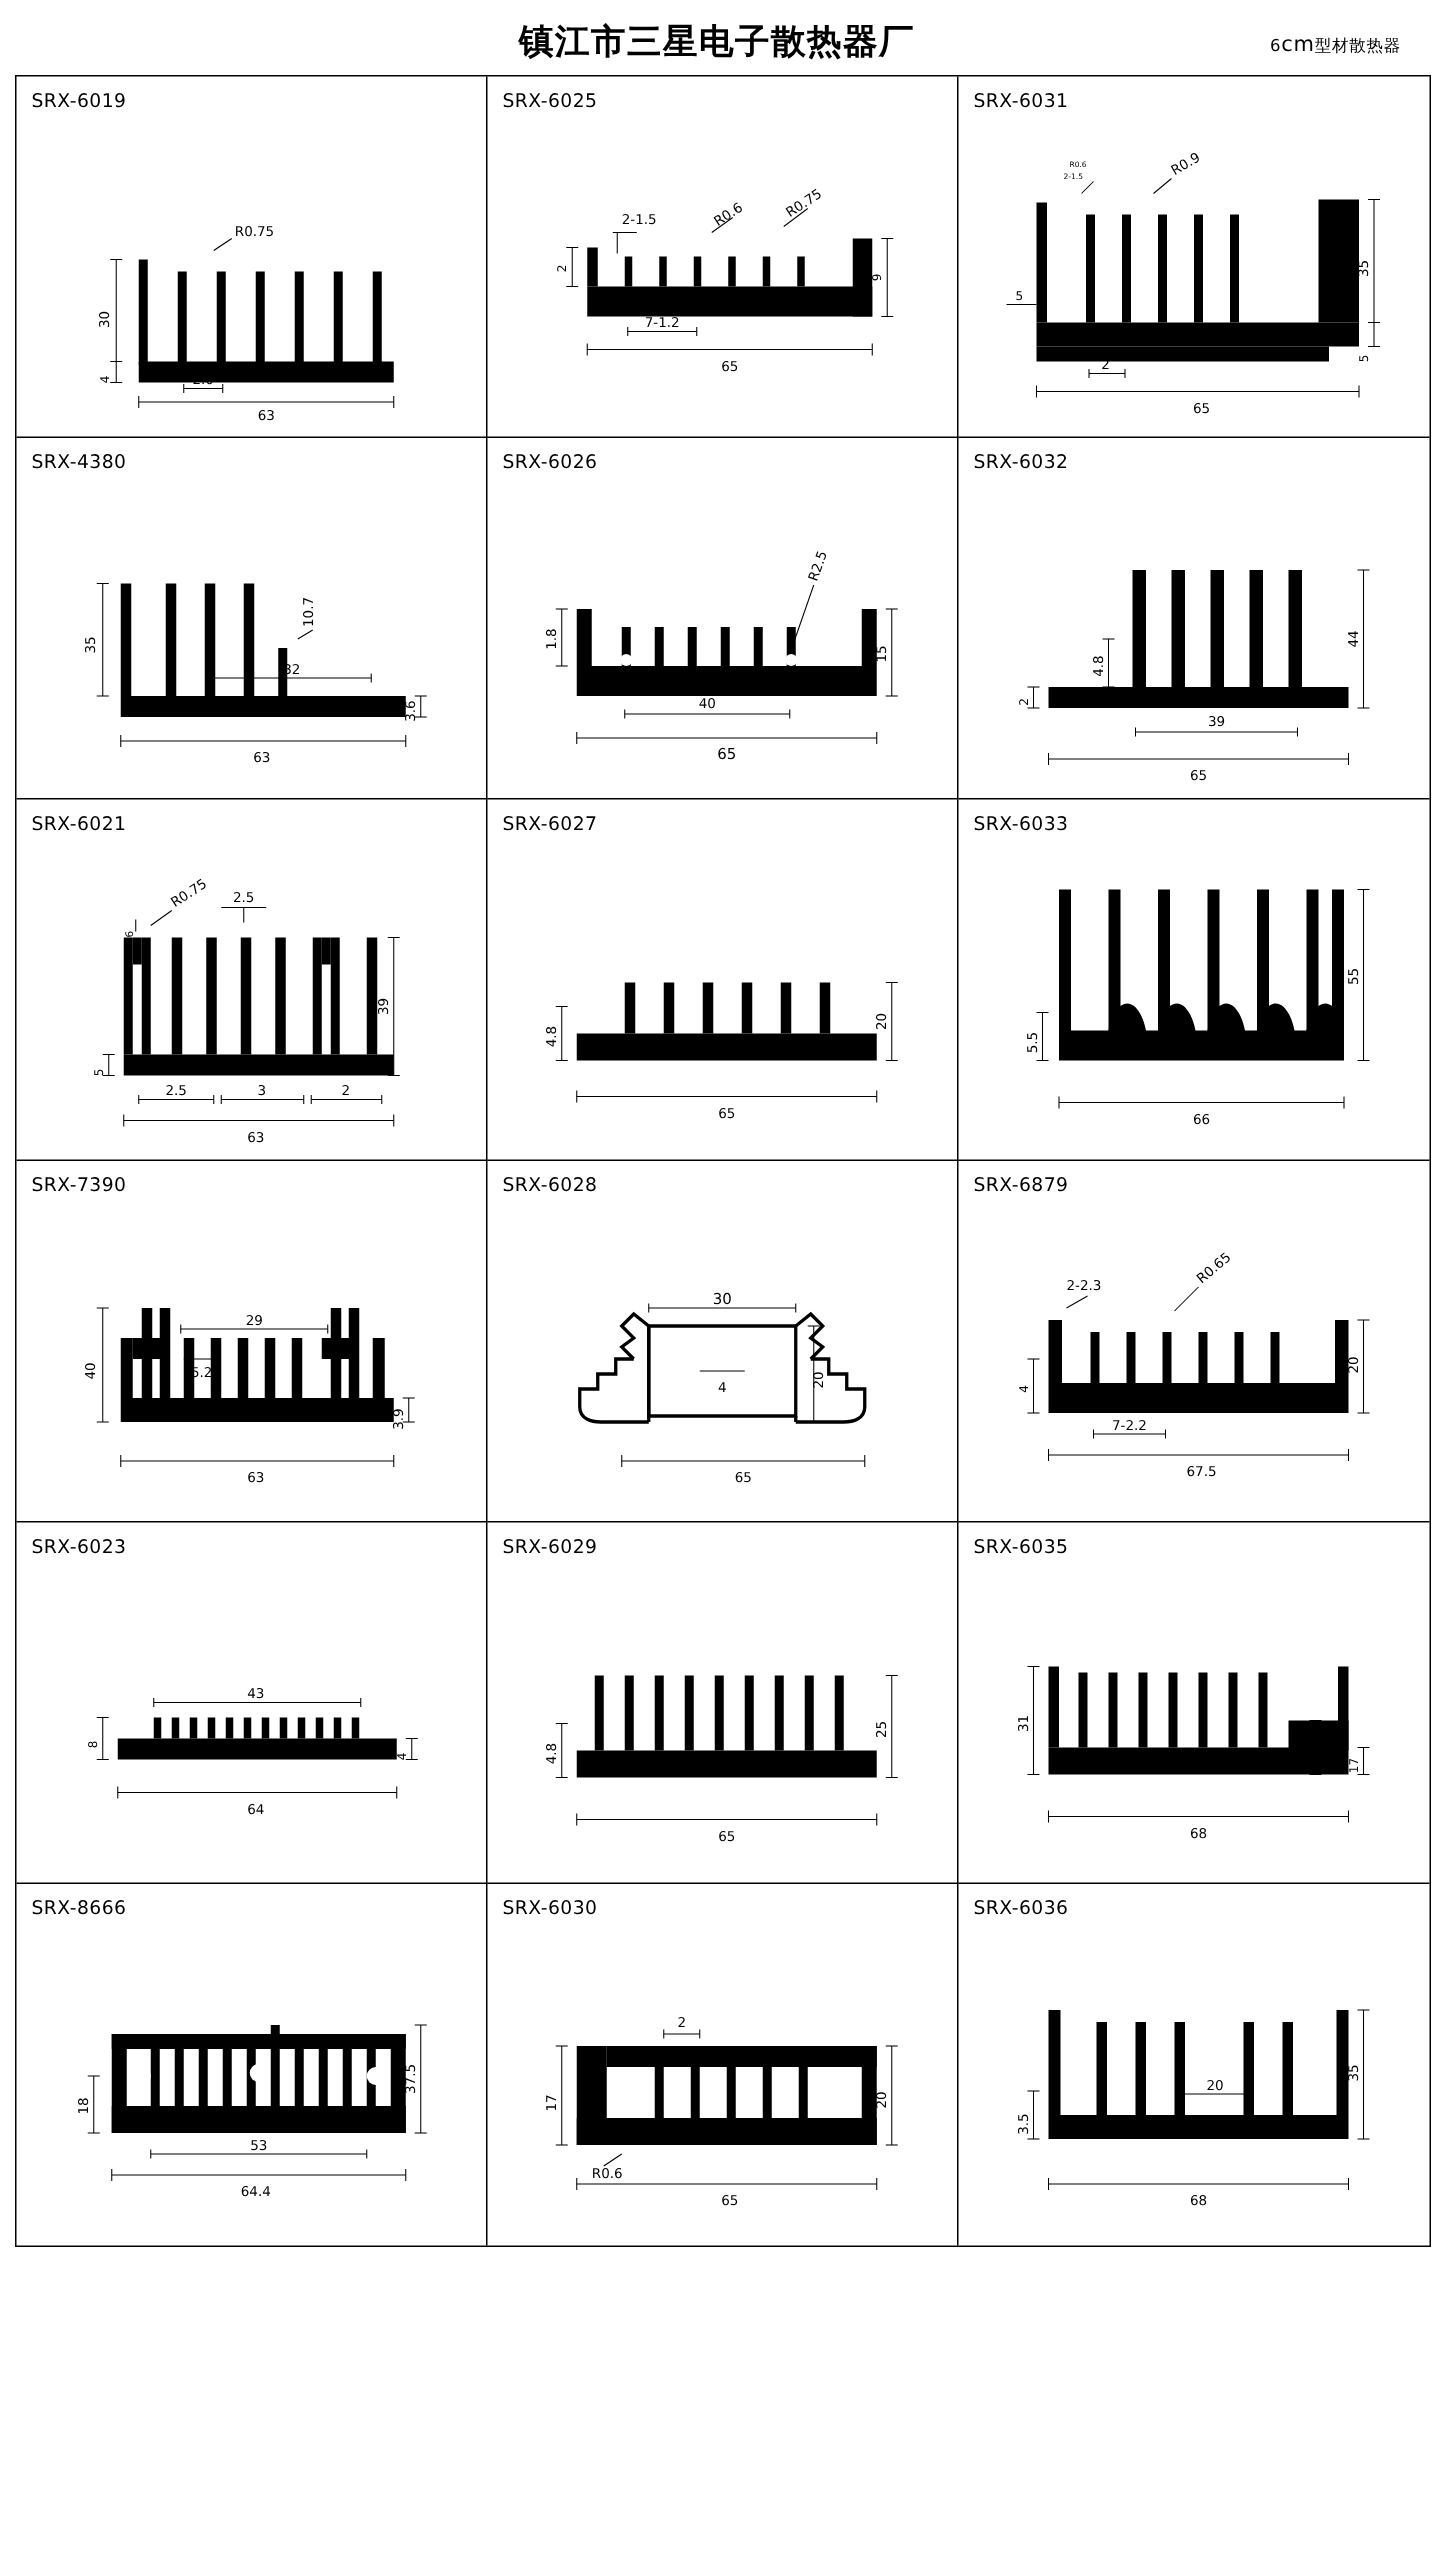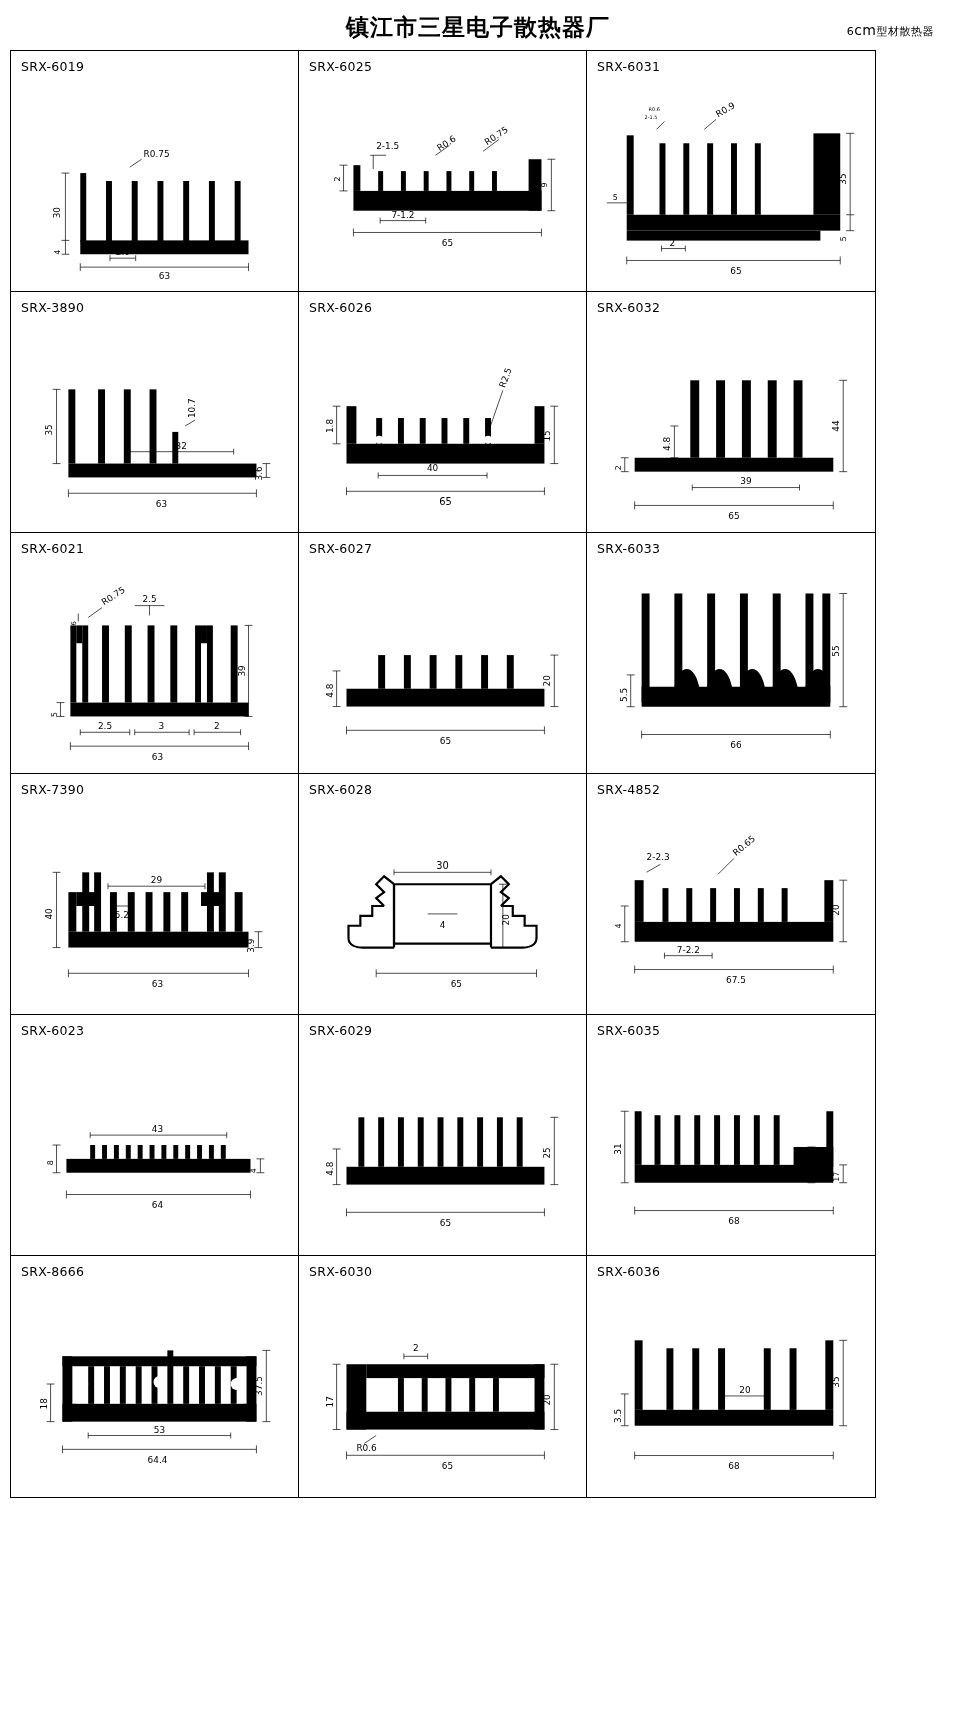--- a/index.html
+++ b/index.html
@@ -43,21 +43,21 @@
     font-size: 11px;
     letter-spacing: 0.5px;
   }
   .header-sub .small {
     font-size: 14px;
   }
   .grid {
     position: absolute;
     left: 10px;
     top: 50px;
-    width: 866px;
+    width: 944px;
     height: 1448px;
     border: 1.5px solid #000;
     box-sizing: border-box;
     display: grid;
     grid-template-columns: repeat(3, 1fr);
     grid-template-rows: repeat(6, 1fr);
   }
   .cell {
     position: relative;
     border-right: 1.3px solid #000;
@@ -232,21 +232,21 @@
           <text x="261" y="106" font-size="9" text-anchor="middle" transform="rotate(-90 261 106)">35</text>
           <text x="261" y="166" font-size="8" text-anchor="middle" transform="rotate(-90 261 166)">5</text>
           <text x="132" y="44" font-size="9" transform="rotate(-30 132 44)">R0.9</text>
           <text x="62" y="38" font-size="5">R0.6</text>
           <text x="58" y="46" font-size="5">2-1.5</text>
         </svg>
       </div>
     </div>
 
     <div class="cell">
-      <div class="cell-label">SRX-3890</div>
+      <div class="cell-label">SRX-4380</div>
       <div class="drawing">
         <svg viewBox="0 0 290 218" preserveAspectRatio="xMidYMid meet">
           <g fill="#000">
             <rect x="58" y="150" width="190" height="14"></rect>
             <rect x="58" y="75" width="7" height="75"></rect>
             <rect x="88" y="75" width="7" height="75"></rect>
             <rect x="114" y="75" width="7" height="75"></rect>
             <rect x="140" y="75" width="7" height="75"></rect>
             <rect x="163" y="118" width="6" height="32"></rect>
           </g>
@@ -552,21 +552,21 @@
           </g>
           <text x="145" y="73" font-size="10" text-anchor="middle">30</text>
           <text x="212" y="124" font-size="9" text-anchor="middle" transform="rotate(-90 212 124)">20</text>
           <text x="145" y="132" font-size="9" text-anchor="middle">4</text>
           <text x="159" y="192" font-size="9" text-anchor="middle">65</text>
         </svg>
       </div>
     </div>
 
     <div class="cell">
-      <div class="cell-label">SRX-4852</div>
+      <div class="cell-label">SRX-6879</div>
       <div class="drawing">
         <svg viewBox="0 0 290 218" preserveAspectRatio="xMidYMid meet">
           <g fill="#000">
             <rect x="48" y="126" width="200" height="20"></rect>
             <rect x="48" y="84" width="9" height="42"></rect>
             <rect x="76" y="92" width="6" height="34"></rect>
             <rect x="100" y="92" width="6" height="34"></rect>
             <rect x="124" y="92" width="6" height="34"></rect>
             <rect x="148" y="92" width="6" height="34"></rect>
             <rect x="172" y="92" width="6" height="34"></rect>

